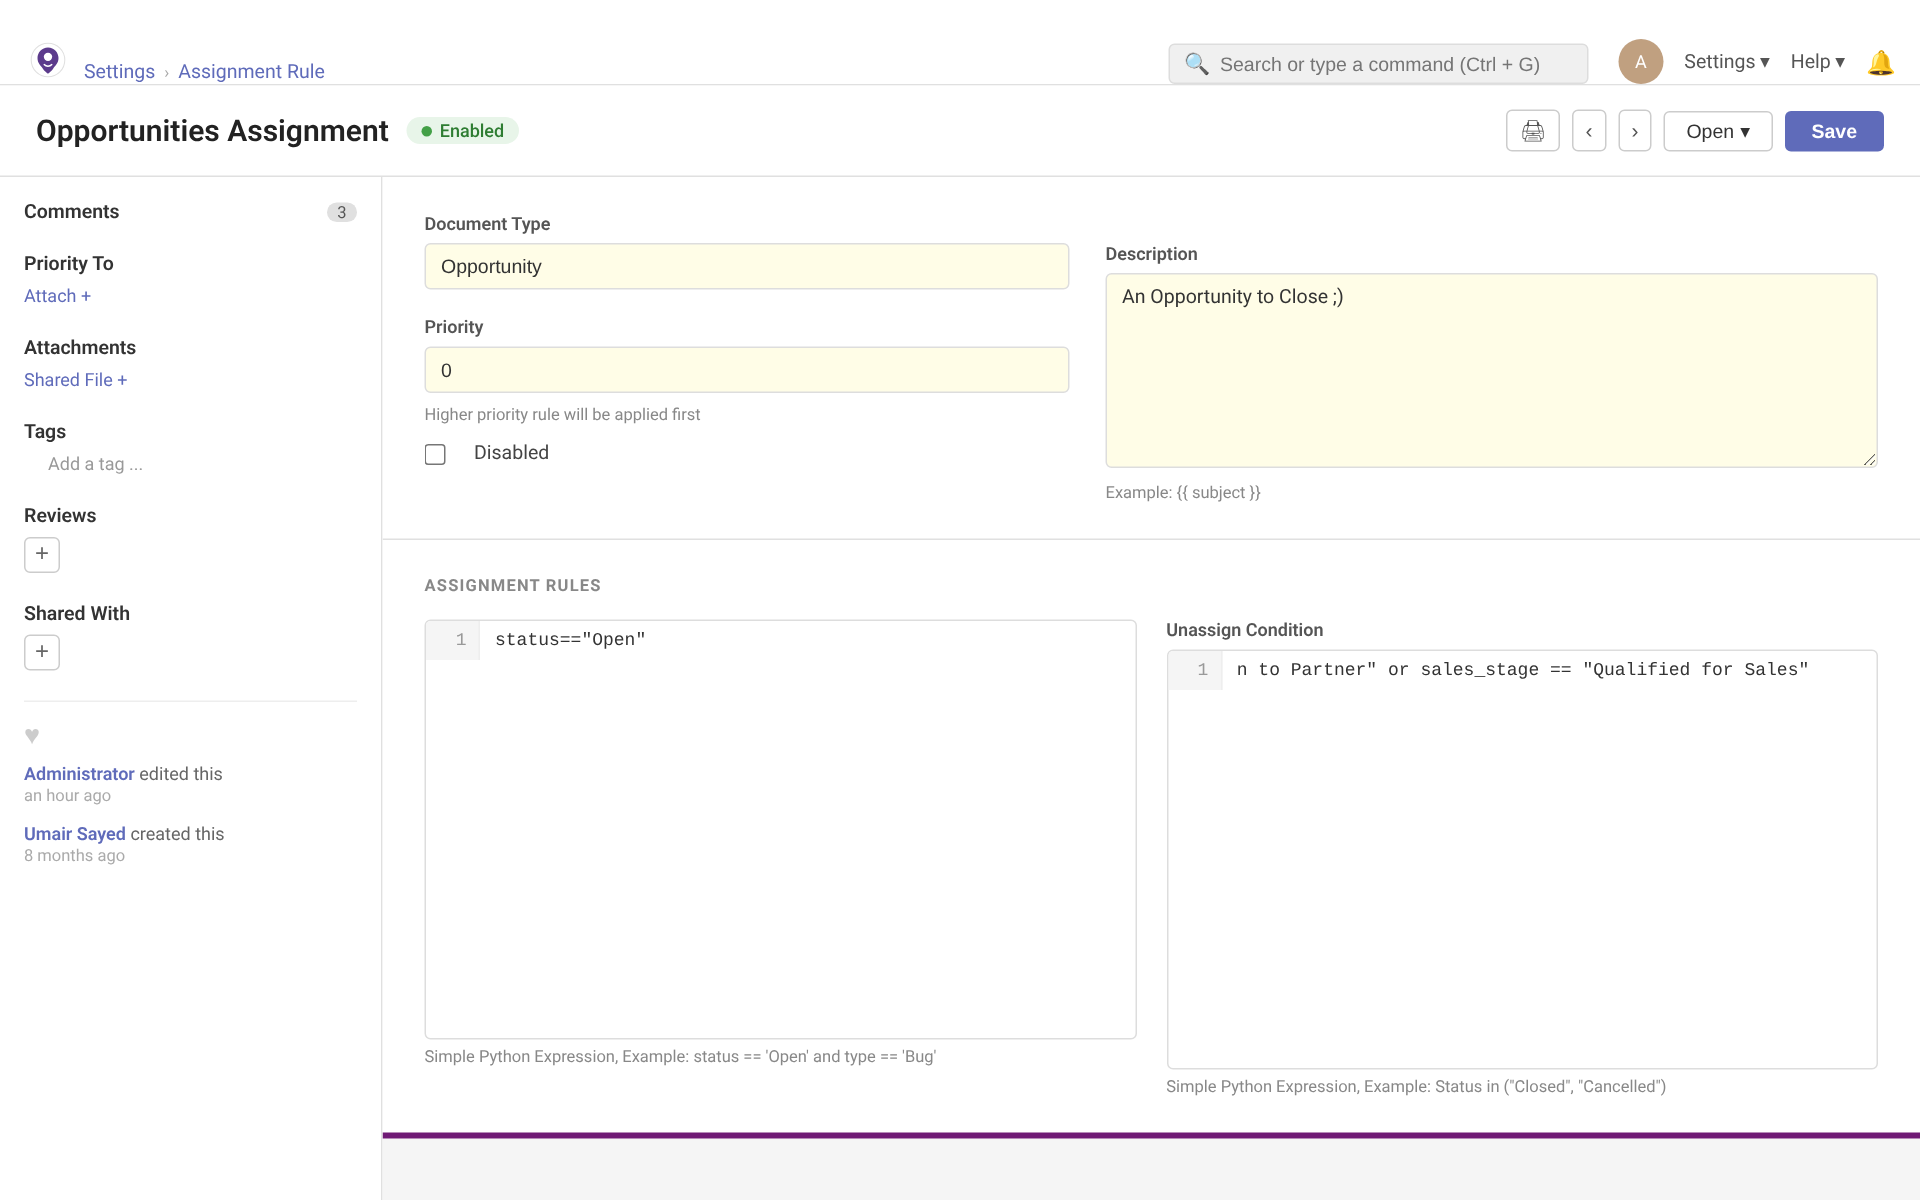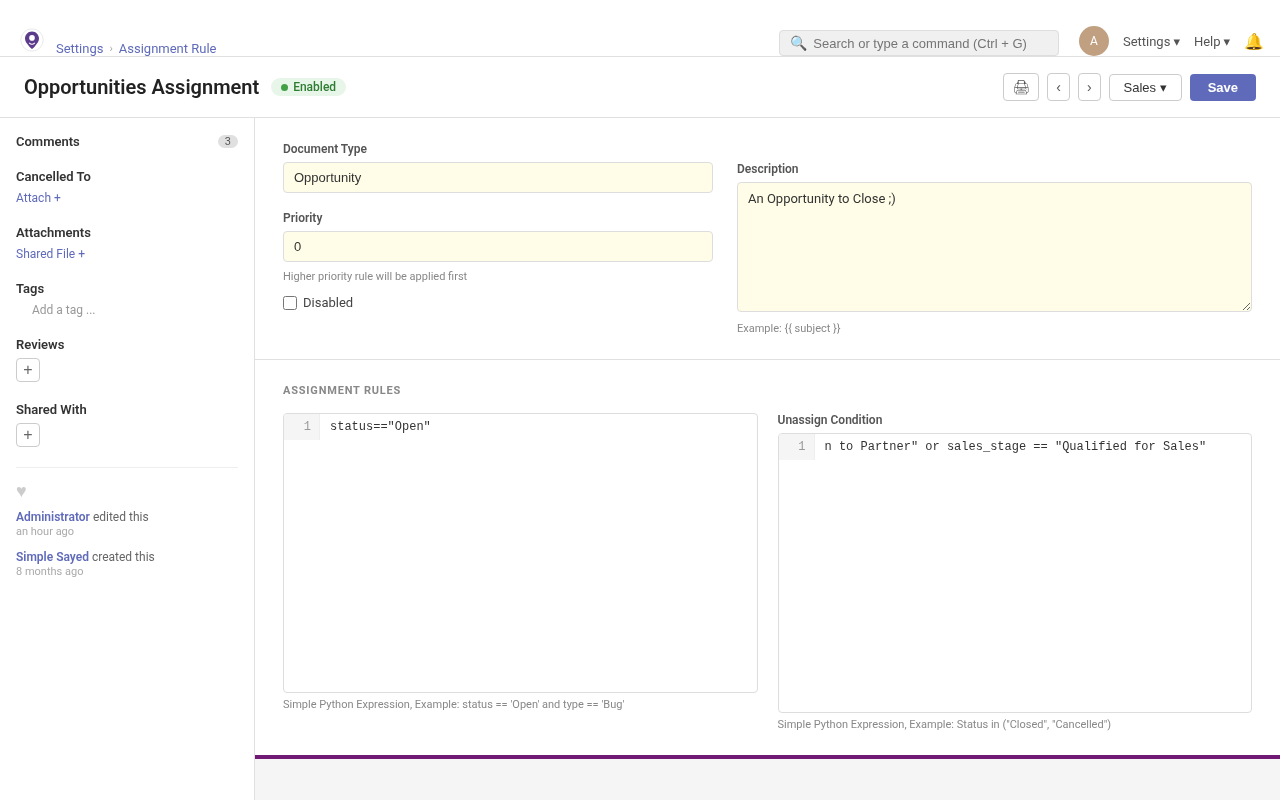--- a/index.html
+++ b/index.html
@@ -101,21 +101,21 @@
       font-size: 13px; color: #333; background: #fffde7; outline: none;
       width: 100%;
     }
     .form-textarea {
       border: 1px solid #ddd; border-radius: 4px; padding: 8px 10px;
       font-size: 13px; color: #333; background: #fffde7; outline: none;
       width: 100%; height: 130px; resize: vertical; font-family: inherit;
     }
     .form-hint { font-size: 11px; color: #888; margin-top: 2px; }
     .form-example { font-size: 11px; color: #888; margin-top: 4px; }
-    .checkbox-row { display: flex; align-items: center; gap: 6px; margin-top: 6px; }
+    .checkbox-row { display: flex; align-items: center; gap: 19px; margin-top: 6px; }
     .checkbox-row input[type="checkbox"] { width: 14px; height: 14px; cursor: pointer; }
     .checkbox-label { font-size: 13px; color: #444; }
 
     
     .assignment-rules-card {
       background: #fff; padding: 24px 28px; border-bottom: 4px solid #701a75;
     }
     .section-title {
       font-size: 11px; font-weight: 700; color: #888; letter-spacing: 0.8px;
       text-transform: uppercase; margin-bottom: 16px;
@@ -188,41 +188,41 @@
     <button class="btn-icon">
       <span>🖨</span>
     </button>
     <button class="btn-icon">
       <span>‹</span>
     </button>
     <button class="btn-icon">
       <span>›</span>
     </button>
     <button class="btn-menu">
-      <span>Sales</span>
+      <span>Open</span>
       <span>▾</span>
     </button>
     <button class="btn-save">Save</button>
   </div>
 </div>
 
 <div class="main-layout">
 
   <div class="sidebar">
 
     <div class="sidebar-section">
       <div class="sidebar-section-header">
         <span class="sidebar-section-title">Comments</span>
         <span class="sidebar-badge">3</span>
       </div>
     </div>
 
     <div class="sidebar-section">
       <div class="sidebar-section-header">
-        <span class="sidebar-section-title">Cancelled To</span>
+        <span class="sidebar-section-title">Priority To</span>
       </div>
       <span class="sidebar-link">
         <span>Attach</span> 
           <span>+</span>
       </span>
     </div>
 
     <div class="sidebar-section">
       <div class="sidebar-section-header">
         <span class="sidebar-section-title">Attachments</span>
@@ -257,21 +257,21 @@
     <hr class="sidebar-divider">
 
     <div class="sidebar-heart">♥</div>
 
     <div class="sidebar-activity">
       <div class="activity-item">
         <span><strong>Administrator</strong> <span>edited this</span></span>
         <span class="activity-time">an hour ago</span>
       </div>
       <div class="activity-item">
-        <span><strong>Simple Sayed</strong> <span>created this</span></span>
+        <span><strong>Umair Sayed</strong> <span>created this</span></span>
         <span class="activity-time">8 months ago</span>
       </div>
     </div>
   </div>
 
   <div class="main-content">
 
     <div class="content-card">
       <div class="form-row">
         <div class="form-group form-group-left">

